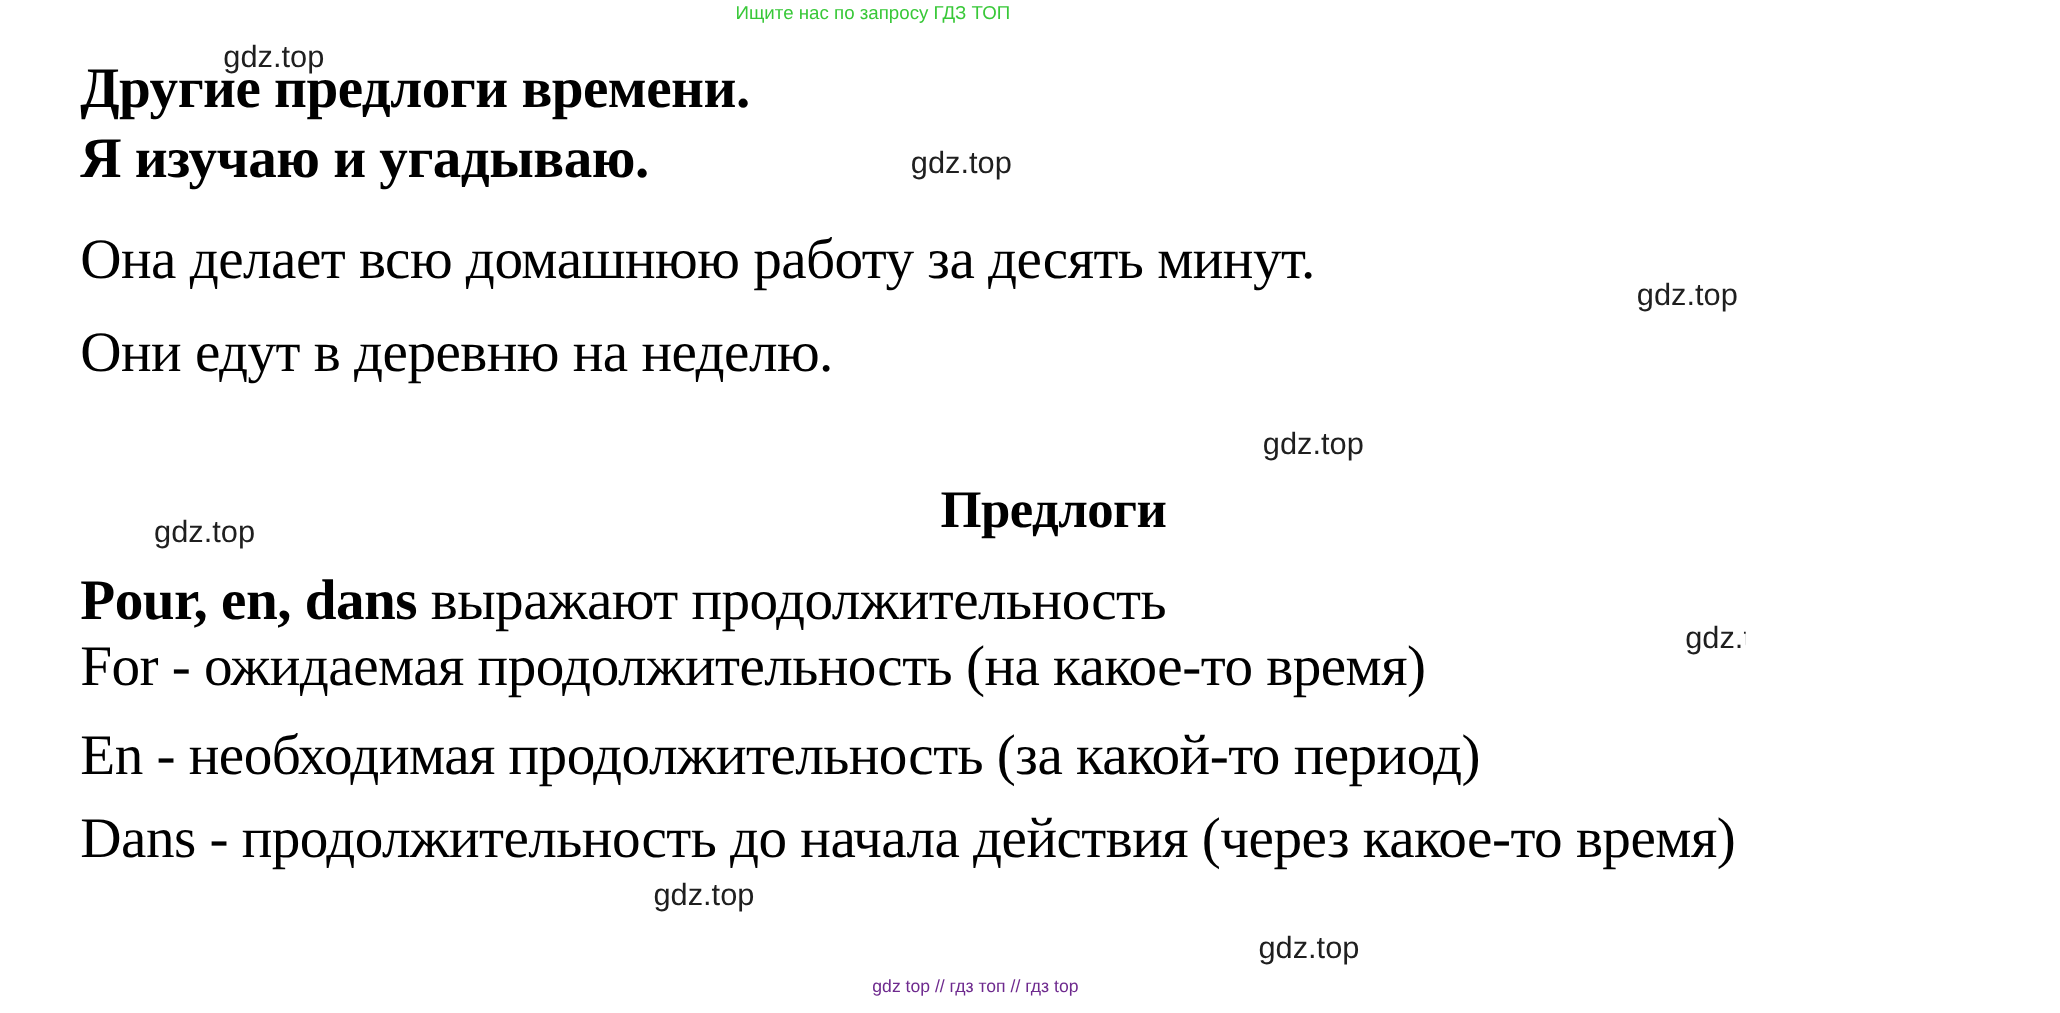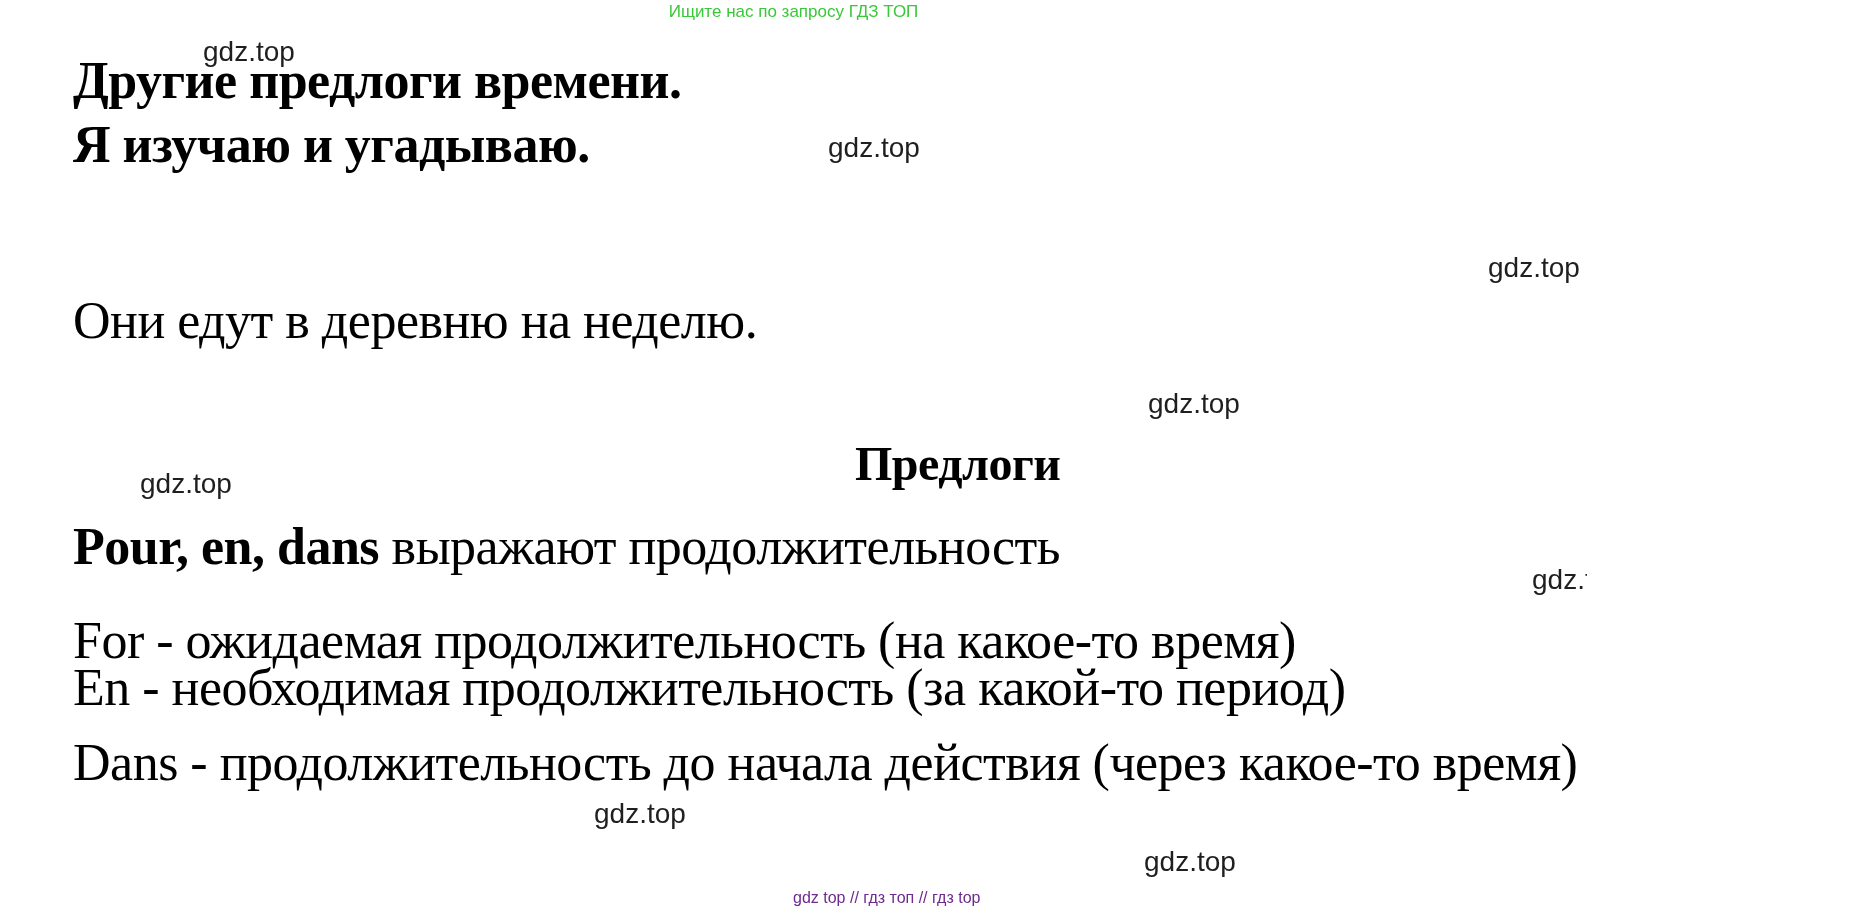--- a/index.html
+++ b/index.html
@@ -61,21 +61,21 @@
     white-space: nowrap;
   }
   
   .y-h1   { top: 52px;  }
   .y-h2   { top: 116px; }
   .y-ex1  { top: 208px; }
   .y-ex2  { top: 292px; }
   .y-ex3  { top: 362px; }
   .y-sec  { top: 438px; }
   .y-pour { top: 518px; }
-  .y-for  { top: 612px; }
+  .y-for  { top: 578px; }
   .y-en   { top: 659px; }
   .y-dans { top: 734px; }
   
   .wm-1 { left: 203px;  top: 36px;  }
   .wm-2 { left: 828px;  top: 132px; }
   .wm-3 { left: 1488px; top: 252px; }
   .wm-4 { left: 1148px; top: 388px; }
   .wm-5 { left: 140px;  top: 468px; }
   .wm-6 { left: 1532px; top: 564px; }
   .wm-7 { left: 594px;  top: 798px; }
@@ -93,20 +93,21 @@
   <span class="wm wm-3">gdz.top</span>
   <span class="wm wm-4">gdz.top</span>
   <span class="wm wm-5">gdz.top</span>
   <span class="wm wm-6">gdz.top</span>
   <span class="wm wm-7">gdz.top</span>
   <span class="wm wm-8">gdz.top</span>
 
   <div class="doc-line bold y-h1">Другие предлоги времени.</div>
   <div class="doc-line bold y-h2">Я изучаю и угадываю.</div>
 
+  <div class="doc-line y-ex1">Она делает всю домашнюю работу за десять минут.</div>
   <div class="doc-line y-ex2">Они едут в деревню на неделю.</div>
 
   <div class="section-heading y-sec">Предлоги</div>
 
   <div class="doc-line y-pour"><span class="seg-bold">Pour, en, dans</span><span> выражают продолжительность</span></div>
 
   <div class="doc-line y-for">For - ожидаемая продолжительность (на какое-то время)</div>
   <div class="doc-line y-en">En - необходимая продолжительность (за какой-то период)</div>
   <div class="doc-line y-dans">Dans - продолжительность до начала действия (через какое-то время)</div>
 

